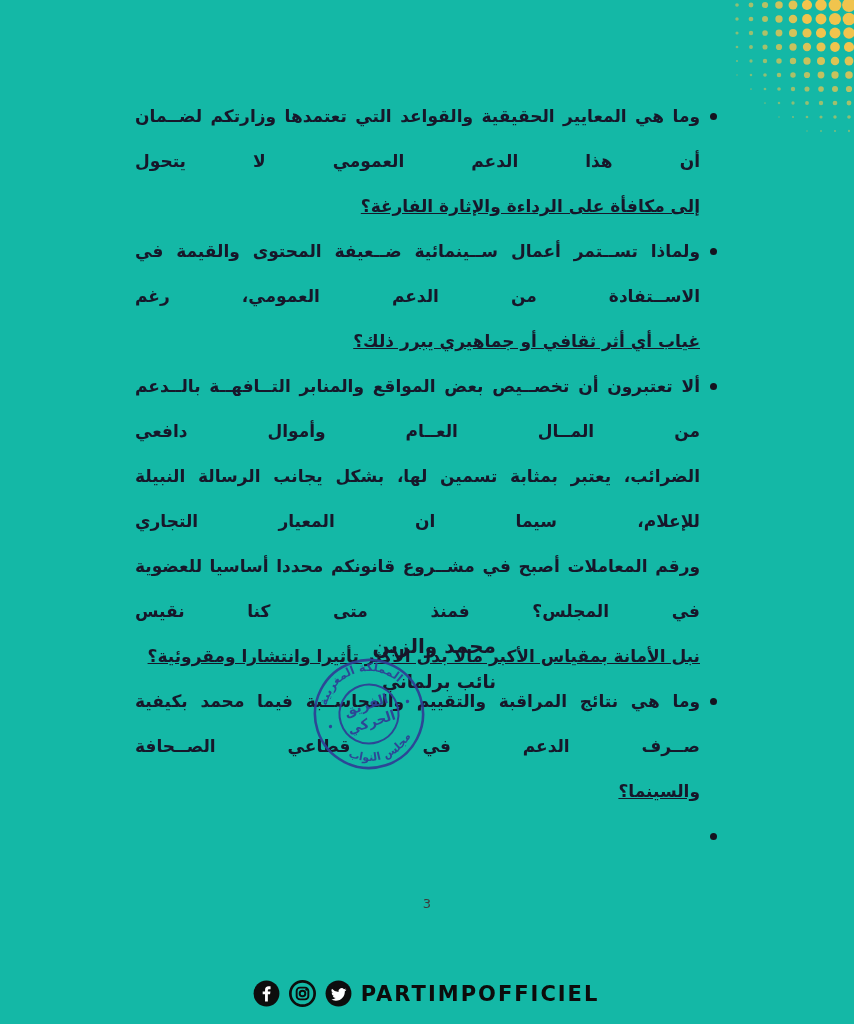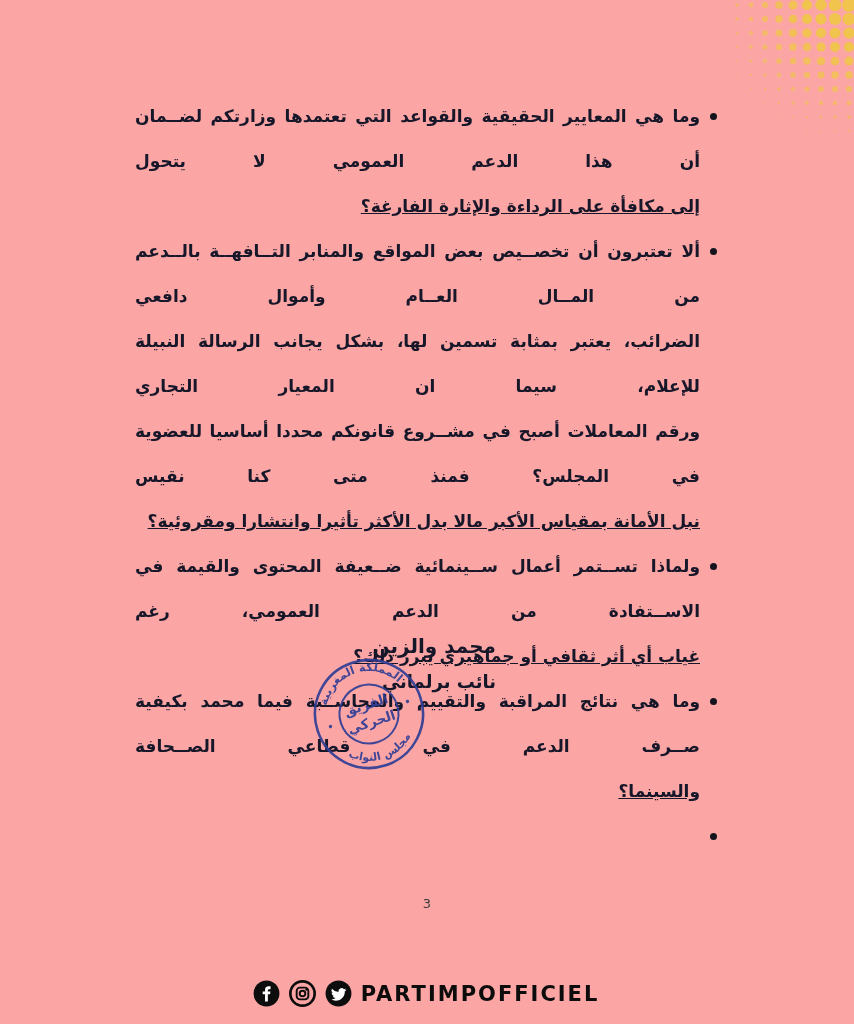--- a/index.html
+++ b/index.html
@@ -1,18 +1,18 @@
 <!DOCTYPE html>
 <html lang="ar"><head>
 <meta charset="utf-8">
 <style>
   html,body{margin:0;padding:0;background:#e8e8e6;}
   .page{
     position:relative; width:854px; height:1024px; margin:0 auto;
-    background:#fca5a5; overflow:hidden;
+    background:#14b8a6; overflow:hidden;
     font-family:"DejaVu Sans", sans-serif; color:#17172a;
   }
   
   .halftone{position:absolute; top:0; right:0; width:140px; height:160px;}
   
   .content{
     position:absolute; top:94px; left:135px; width:565px;
     direction:rtl; font-size:17px; font-weight:bold; line-height:45px;
   }
   .bullet{position:relative; margin:0;}
@@ -138,29 +138,29 @@
     </svg>
 
   <div class="content">
 
     <div class="bullet">
       <div class="line">وما هي المعايير الحقيقية والقواعد التي تعتمدها وزارتكم لضــمان أن هذا الدعم العمومي لا يتحول</div>
       <div class="line last">إلى مكافأة على الرداءة والإثارة الفارغة؟</div>
     </div>
 
     <div class="bullet">
+      <div class="line">ولماذا تســتمر أعمال ســينمائية ضــعيفة المحتوى والقيمة في الاســتفادة من الدعم العمومي، رغم</div>
+      <div class="line last">غياب أي أثر ثقافي أو جماهيري يبرر ذلك؟</div>
+    </div>
+
+    <div class="bullet">
       <div class="line">ألا تعتبرون أن تخصــيص بعض المواقع والمنابر التــافهــة بالــدعم من المــال العــام وأموال دافعي</div>
       <div class="line">الضرائب، يعتبر بمثابة تسمين لها، بشكل يجانب الرسالة النبيلة للإعلام، سيما ان المعيار التجاري</div>
       <div class="line">ورقم المعاملات أصبح في مشــروع قانونكم محددا أساسيا للعضوية في المجلس؟ فمنذ متى كنا نقيس</div>
       <div class="line last">نبل الأمانة بمقياس الأكبر مالا بدل الأكثر تأثيرا وانتشارا ومقروئية؟</div>
-    </div>
-
-    <div class="bullet">
-      <div class="line">ولماذا تســتمر أعمال ســينمائية ضــعيفة المحتوى والقيمة في الاســتفادة من الدعم العمومي، رغم</div>
-      <div class="line last">غياب أي أثر ثقافي أو جماهيري يبرر ذلك؟</div>
     </div>
 
     <div class="bullet">
       <div class="line">وما هي نتائج المراقبة والتقييم والمحاســبة فيما محمد بكيفية صــرف الدعم في قطاعي الصــحافة</div>
       <div class="line last">والسينما؟</div>
     </div>
 
     <div class="bullet">
     </div>
 

